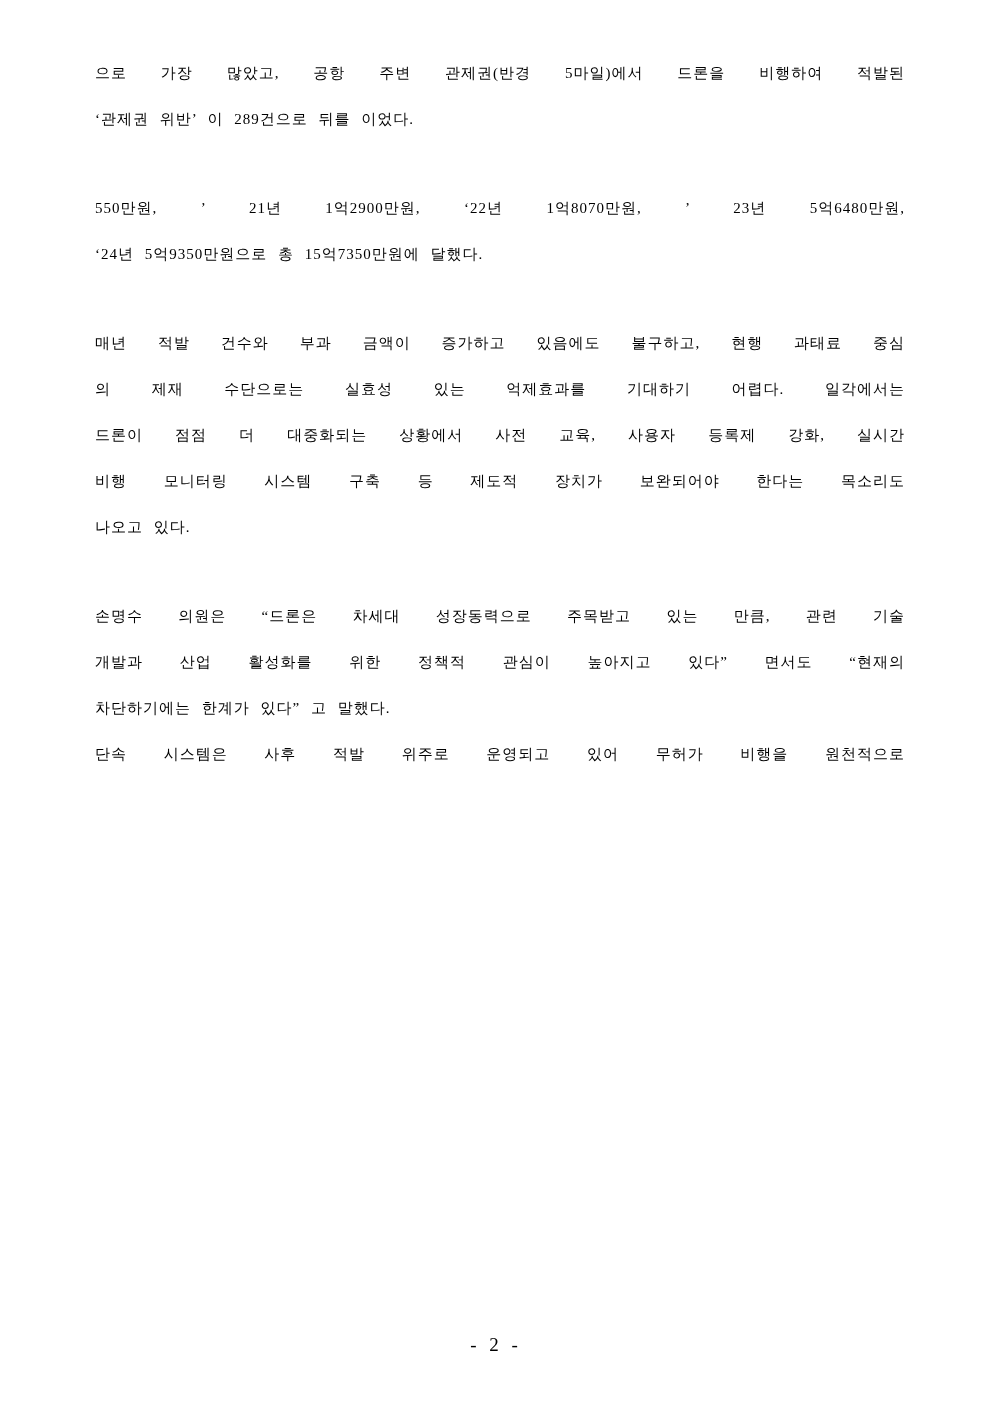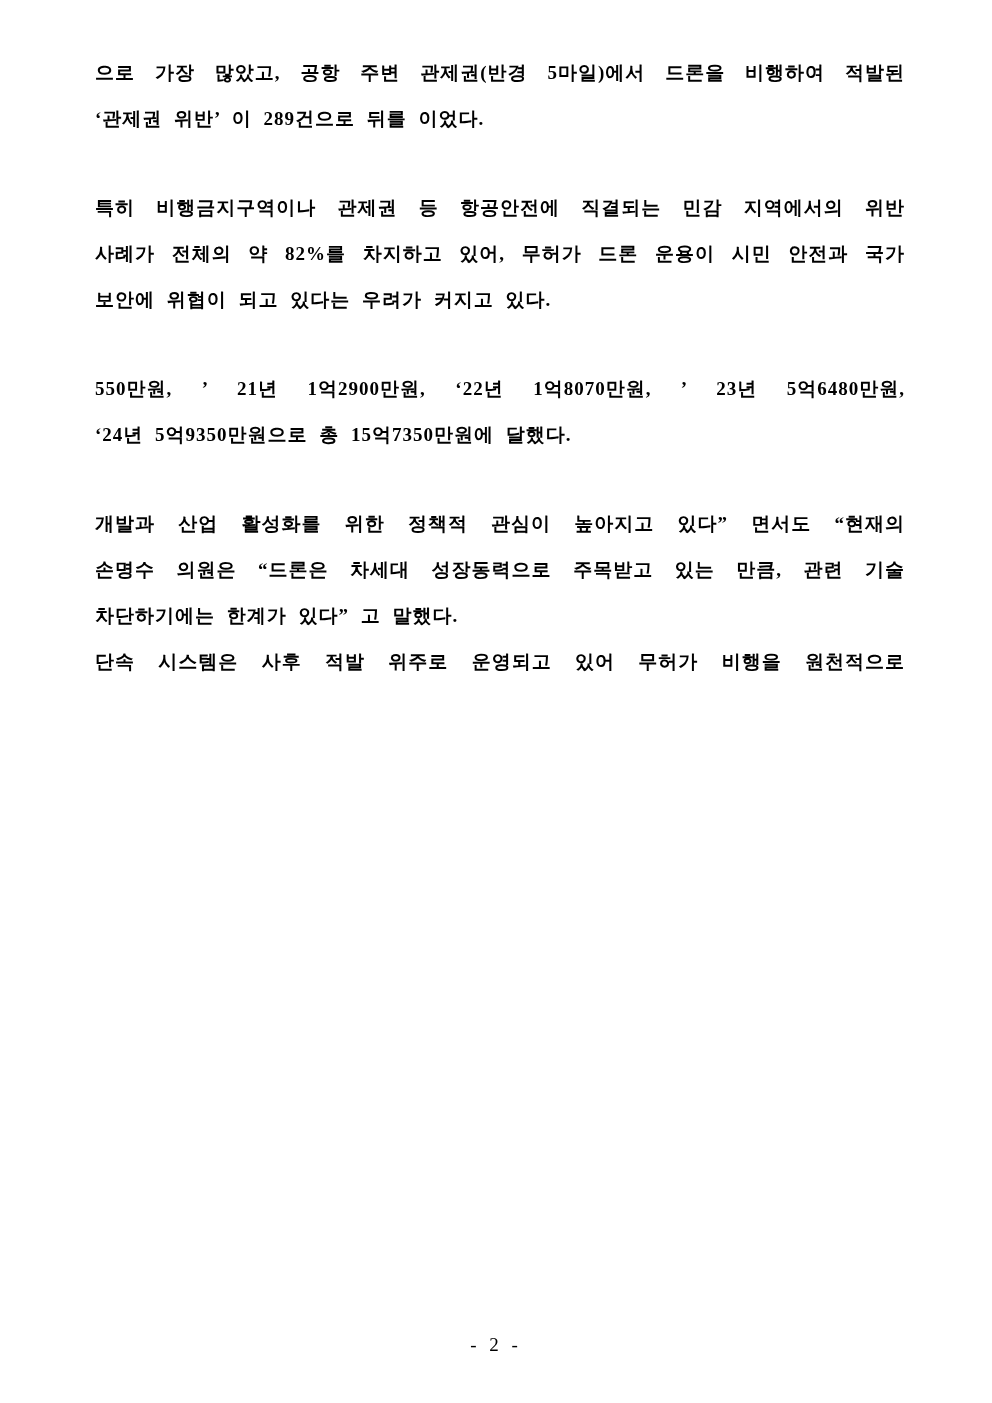--- a/index.html
+++ b/index.html
@@ -21,27 +21,26 @@
     top: 50px;
     left: 95px;
     right: 87px;
   }
   .para {
     margin: 0 0 43px 0;
     padding: 0;
   }
   .line {
     display: block;
-    font-size: 19px;
+    font-size: 15px;
     line-height: 46px;
     letter-spacing: 1px;
     word-spacing: 6px;
     white-space: normal;
     text-align: justify;
-    font-weight: bold;
   }
   .line.fill {
     text-align-last: justify;
   }
   .line.last {
     text-align-last: left;
   }
   .page-footer {
     position: absolute;
     top: 1322px;
@@ -61,35 +60,37 @@
 
 <div class="page">
 
   <main class="body-text">
 
     <p class="para">
       <span class="line fill">으로 가장 많았고, 공항 주변 관제권(반경 5마일)에서 드론을 비행하여 적발된</span>
       <span class="line last">‘관제권 위반’ 이 289건으로 뒤를 이었다.</span>
     </p>
 
-    <p class="para">
-      <span class="line fill">특히 비행금지구역이나 관제권 등 항공안전에 직결되는 민감 지역에서의 위반</span>
-      <span class="line fill">사례가 전체의 약 82%를 차지하고 있어, 무허가 드론 운용이 시민 안전과 국가</span>
-      <span class="line last">보안에 위협이 되고 있다는 우려가 커지고 있다.</span>
-    </p>
 
     <p class="para">
       <span class="line fill">550만원, ’ 21년 1억2900만원, ‘22년 1억8070만원, ’ 23년 5억6480만원,</span>
       <span class="line last">‘24년 5억9350만원으로 총 15억7350만원에 달했다.</span>
     </p>
 
+    <p class="para">
+      <span class="line fill">매년 적발 건수와 부과 금액이 증가하고 있음에도 불구하고, 현행 과태료 중심</span>
+      <span class="line fill">의 제재 수단으로는 실효성 있는 억제효과를 기대하기 어렵다. 일각에서는</span>
+      <span class="line fill">드론이 점점 더 대중화되는 상황에서 사전 교육, 사용자 등록제 강화, 실시간</span>
+      <span class="line fill">비행 모니터링 시스템 구축 등 제도적 장치가 보완되어야 한다는 목소리도</span>
+      <span class="line last">나오고 있다.</span>
+    </p>
 
     <p class="para">
+      <span class="line fill">손명수 의원은 “드론은 차세대 성장동력으로 주목받고 있는 만큼, 관련 기술</span>
       <span class="line fill">개발과 산업 활성화를 위한 정책적 관심이 높아지고 있다” 면서도 “현재의</span>
-      <span class="line fill">손명수 의원은 “드론은 차세대 성장동력으로 주목받고 있는 만큼, 관련 기술</span>
       <span class="line last">차단하기에는 한계가 있다” 고 말했다.</span>
       <span class="line fill">단속 시스템은 사후 적발 위주로 운영되고 있어 무허가 비행을 원천적으로</span>
     </p>
 
 
   </main>
 
   <footer class="page-footer">
     <span class="page-number">- 2 -</span>
   </footer>

